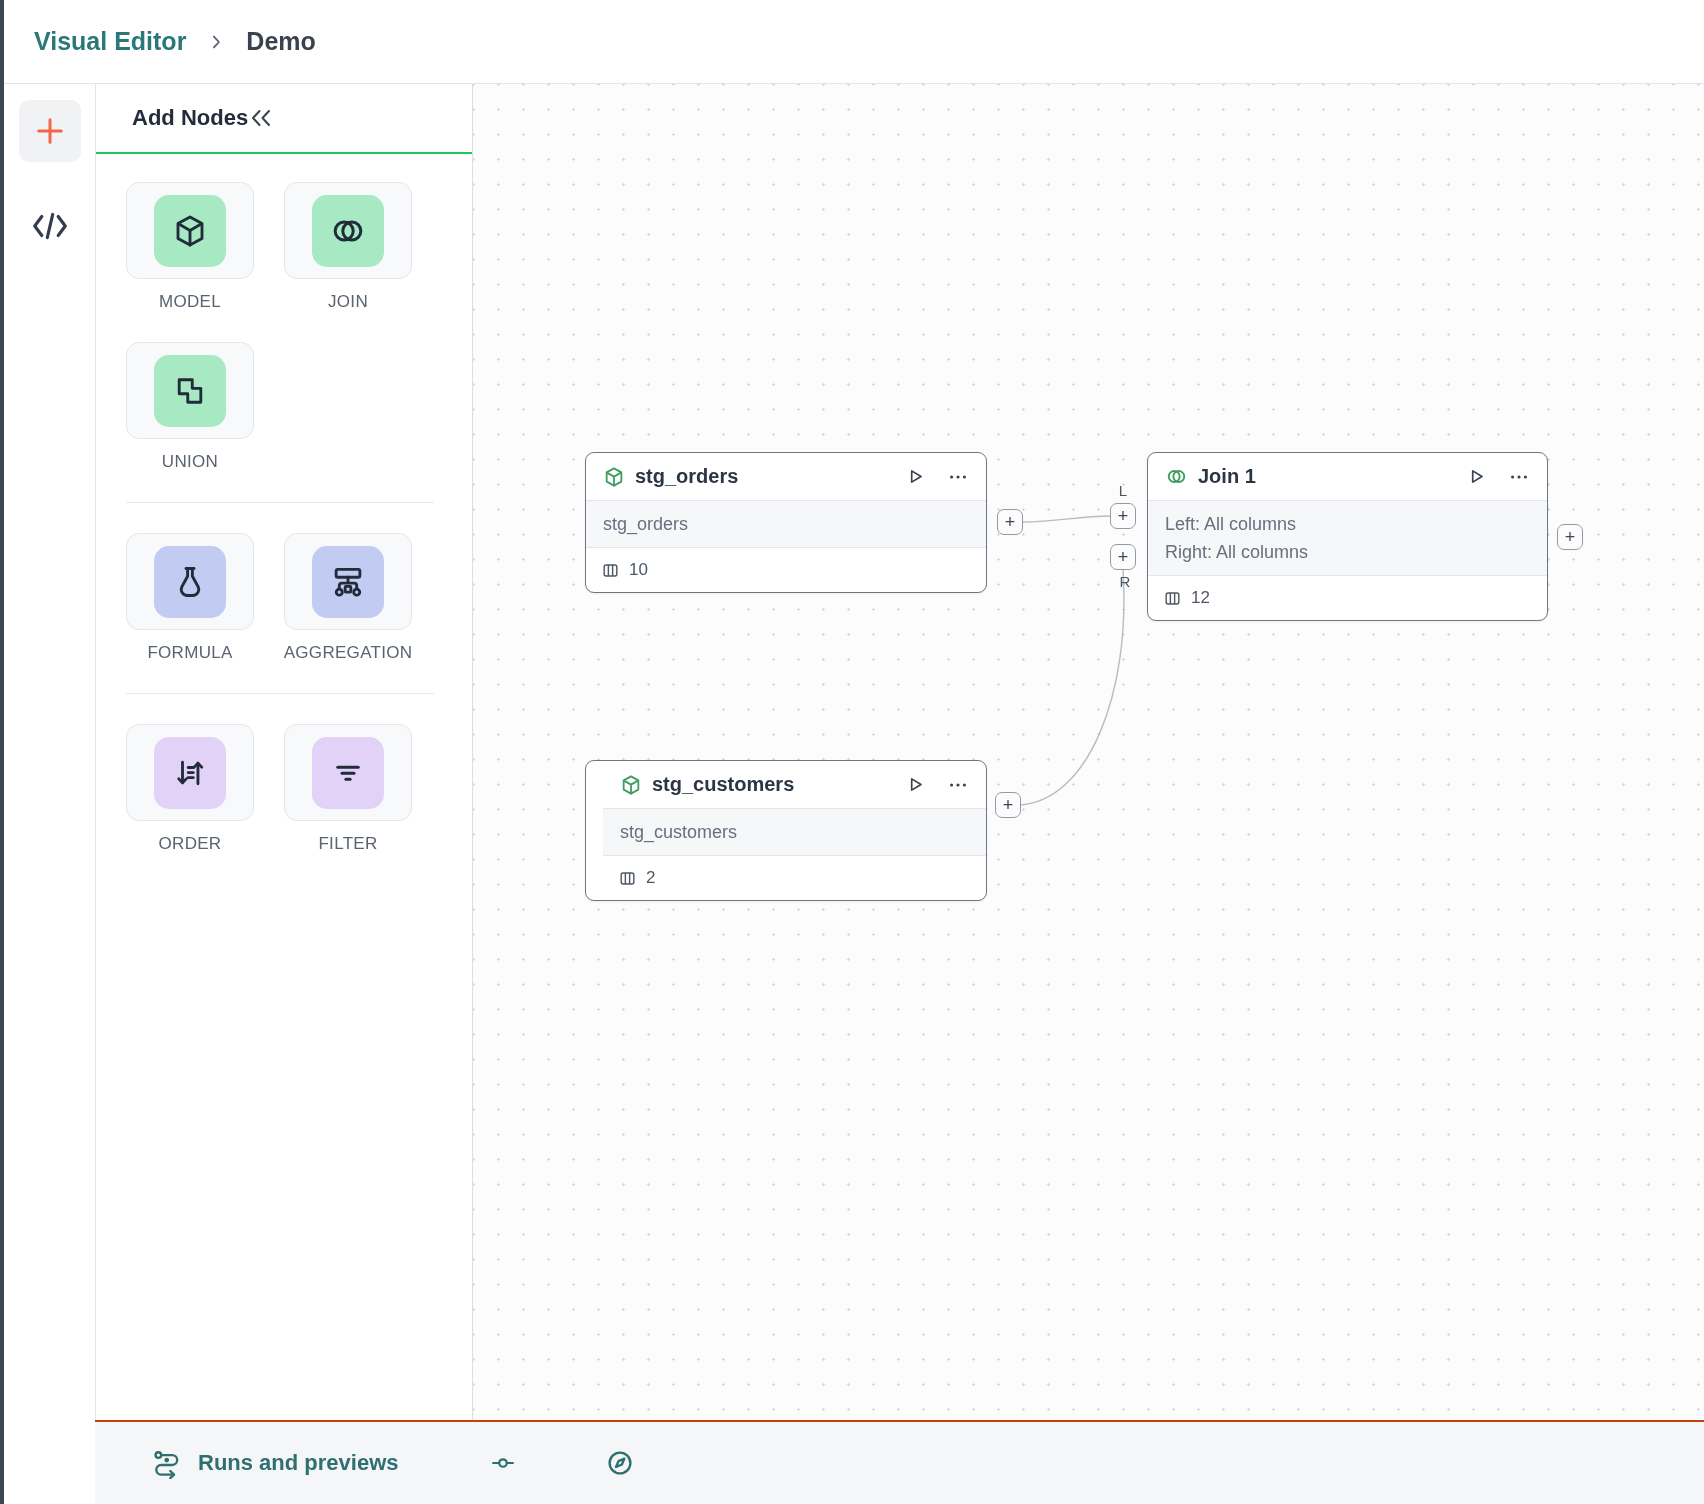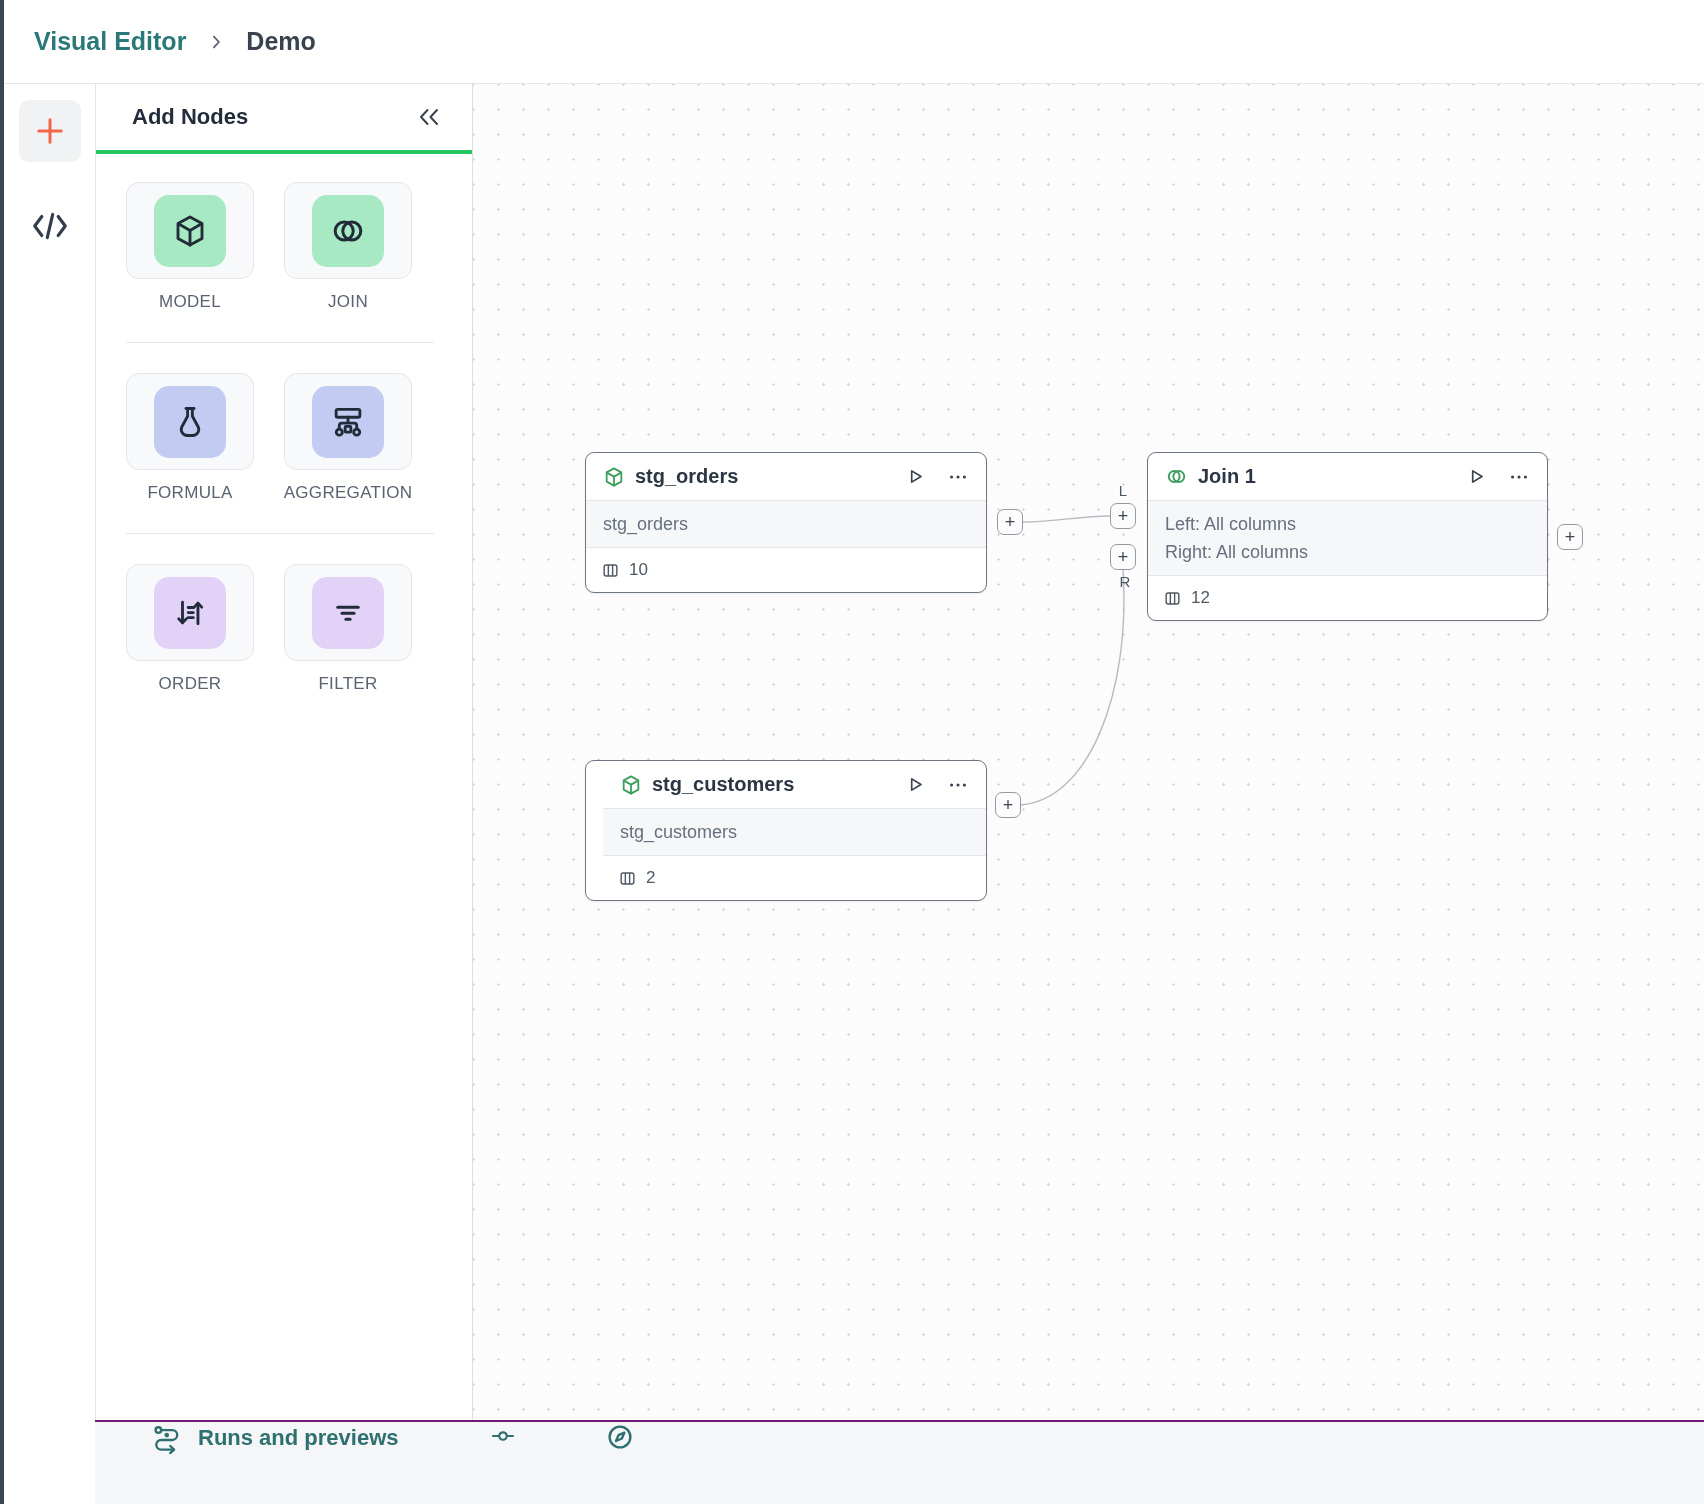--- a/index.html
+++ b/index.html
@@ -30,22 +30,22 @@
                color:#333c4d; display:flex; align-items:center; justify-content:center; cursor:pointer; }
 
   .right-col { flex:1; display:flex; flex-direction:column; min-width:0; }
   .content-row { flex:1; display:flex; min-height:0; }
 
   
   .panel { width:378px; flex:0 0 378px; background:#fff;
            border-left:1px solid #e3e5e9; border-right:1px solid #dcdee2;
            display:flex; flex-direction:column; }
   .panel-header { height:70px; flex:0 0 70px; display:flex; align-items:center;
-                  justify-content:space-between; padding:0 30px 0 36px;
-                  border-bottom:4px solid #22c55e; }
+                  justify-content:flex-start; padding:0 30px 0 36px;
+                  border-bottom:2px solid #22c55e; }
   .panel-title { font-size:22px; font-weight:700; color:#222c3a; }
   .panel-collapse { border:none; background:transparent; color:#39424f; cursor:pointer;
                     display:flex; align-items:center; }
   .panel-body { padding:28px 24px 0 30px; overflow:hidden; }
   .tile-group { display:grid; grid-template-columns:128px 128px; column-gap:30px; row-gap:30px; }
   .group-divider { border:none; border-top:1px solid #e6e8eb; margin:30px 14px 30px 0; }
   .tile { width:128px; display:flex; flex-direction:column; align-items:center; cursor:pointer; }
   .tile-card { width:128px; height:97px; background:#f8f9fa; border:1px solid #e4e6e9;
                border-radius:13px; display:flex; align-items:center; justify-content:center; }
   .tile-icon { width:72px; height:72px; border-radius:15px; color:#222b3a;
@@ -87,22 +87,22 @@
   #port-orders-out    { left:524px; top:425px; }
   #port-join-left     { left:637px; top:419px; }
   #port-join-right    { left:637px; top:460px; }
   #port-join-out      { left:1084px; top:440px; }
   #port-customers-out { left:522px; top:708px; }
   .port-label { position:absolute; font-size:15px; color:#4e5865; width:26px; text-align:center; }
   #label-l { left:637px; top:398px; }
   #label-r { left:639px; top:489px; }
 
   
-  .bottombar { height:84px; flex:0 0 84px; background:#f5f6f8; border-top:2px solid #701a75;
-               display:flex; align-items:flex-start; padding-left:56px; color:#2e6f70;gap:40px; }
+  .bottombar { height:84px; flex:0 0 84px; background:#f5f6f8; border-top:2px solid #c2410c;
+               display:flex; align-items:center; padding-left:56px; color:#2e6f70;gap:40px; }
   .runs-btn { display:flex; align-items:center; gap:15px; border:none; background:transparent;
               color:#2e6f70; cursor:pointer; }
   .runs-label { font-size:22px; font-weight:600; color:#2e6f70; }
   .bar-icon-btn { border:none; background:transparent; color:#2e6f70; cursor:pointer;
                   display:flex; align-items:center; }
   .commit-btn { margin-left:50px; }
   .compass-btn { margin-left:48px; }
 
   svg { display:block; }
 </style>
@@ -176,20 +176,30 @@
               <div class="tile tile-green">
                 <div class="tile-card">
                     <div class="tile-icon">
                   <svg width="38" height="38" viewBox="0 0 24 24" fill="none" stroke="currentColor" stroke-width="1.9">
                         <circle cx="9.6" cy="12" r="5.7"></circle>
                         <circle cx="14.4" cy="12" r="5.7"></circle>
                       </svg>
                 </div>
                   </div>
                 <span class="tile-label">JOIN</span>
+              </div>
+              <div class="tile tile-green">
+                <div class="tile-card">
+                    <div class="tile-icon">
+                  <svg width="36" height="36" viewBox="0 0 24 24" fill="none" stroke="currentColor" stroke-width="1.9" stroke-linejoin="round">
+                        <path d="M4.8 4.5h8.7v5.7H19.2v9.3h-8.7v-5.7H4.8z"></path>
+                      </svg>
+                </div>
+                  </div>
+                <span class="tile-label">UNION</span>
               </div>
             </div>
 
             <hr class="group-divider">
 
             <div class="tile-group">
               <div class="tile tile-blue">
                 <div class="tile-card">
                     <div class="tile-icon">
                   <svg width="36" height="36" viewBox="0 0 24 24" fill="none" stroke="currentColor" stroke-width="1.9" stroke-linecap="round" stroke-linejoin="round">

